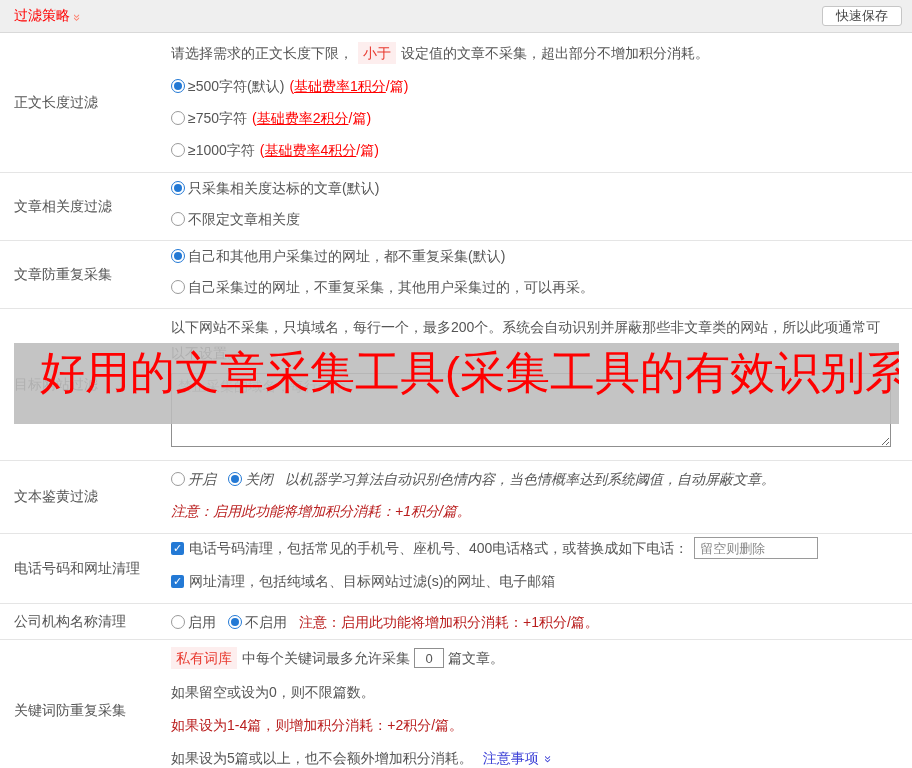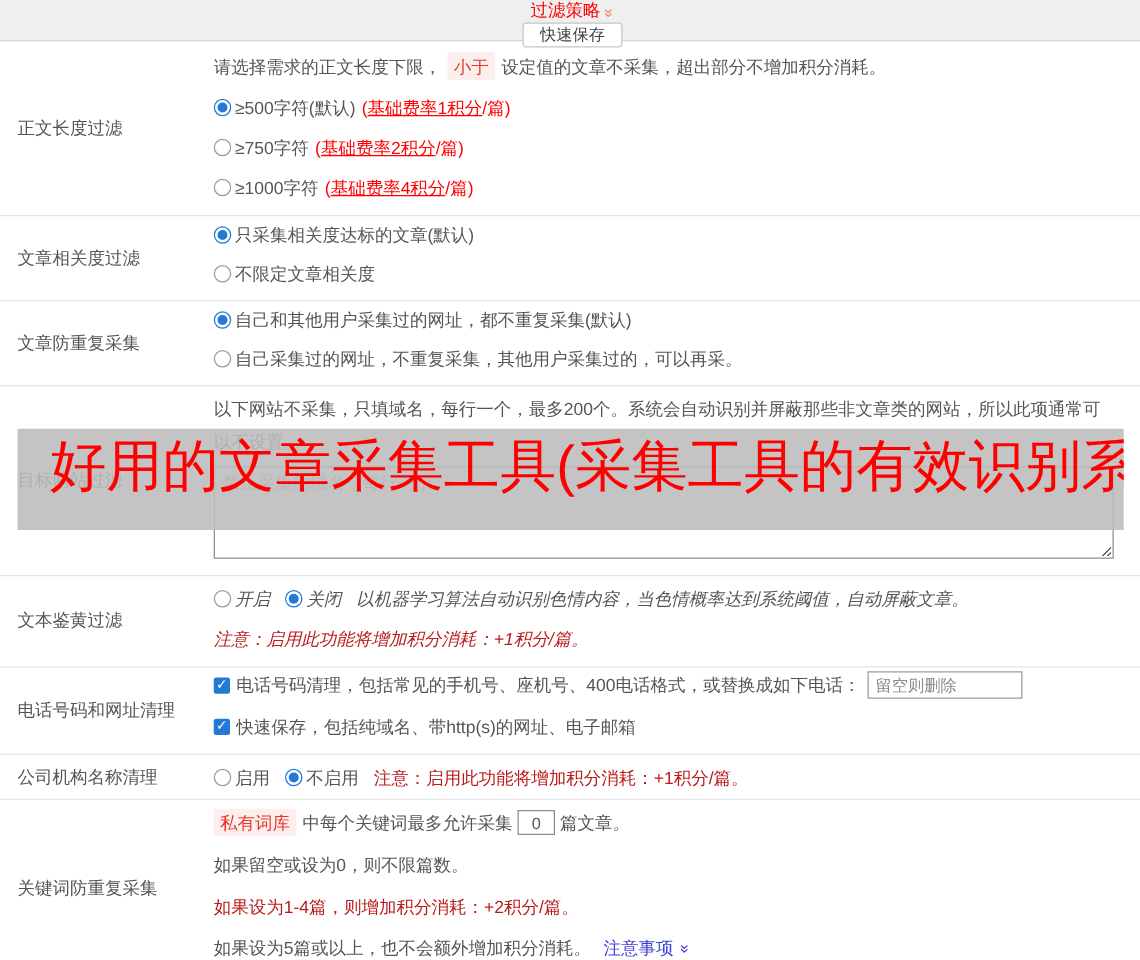--- a/index.html
+++ b/index.html
@@ -7,21 +7,20 @@
   body { font-family:"Liberation Sans","DejaVu Sans",sans-serif; }
   .page {
     position:relative; width:912px; height:768px; margin:0 auto;
     background:#fff; color:#555; font-size:14px; overflow:hidden;
   }
   
   .topbar {
     height:33px; background:#efefef; border-bottom:1px solid #d9d9d9;
     display:flex; align-items:center; justify-content:space-between;
     padding:0 10px 0 14px;
-    flex-direction:column;
   }
   .topbar-title { color:#f00; font-size:14px; display:flex; align-items:center; gap:4px; }
   .chev-down {
     display:inline-block; transform:rotate(90deg); font-size:13px; line-height:1;
     position:relative; top:1px;
   }
   .topbar-title .chev-down { color:#ff7a66; }
   .save-btn {
     background:#fff; border:1px solid #c6c6c6; border-radius:3px;
     color:#444; font-size:13px; padding:0 13px; cursor:pointer;
@@ -200,21 +199,21 @@
   <div class="row r6">
     <div class="rlabel">电话号码和网址清理</div>
     <div class="rcontent">
       <div class="line">
         <span class="cbox">✓</span>
         <span>电话号码清理，包括常见的手机号、座机号、400电话格式，或替换成如下电话：</span>
         <input class="phone-input" type="text" placeholder="留空则删除" style="">
       </div>
       <div class="line">
         <span class="cbox">✓</span>
-        <span>快速保存，包括纯域名、带http(s)的网址、电子邮箱</span>
+        <span>网址清理，包括纯域名、目标网站过滤(s)的网址、电子邮箱</span>
       </div>
     </div>
   </div>
 
   <div class="row r7">
     <div class="rlabel">公司机构名称清理</div>
     <div class="rcontent">
       <div class="line">
         <span class="opt-gap">
           <span class="radio"></span>

